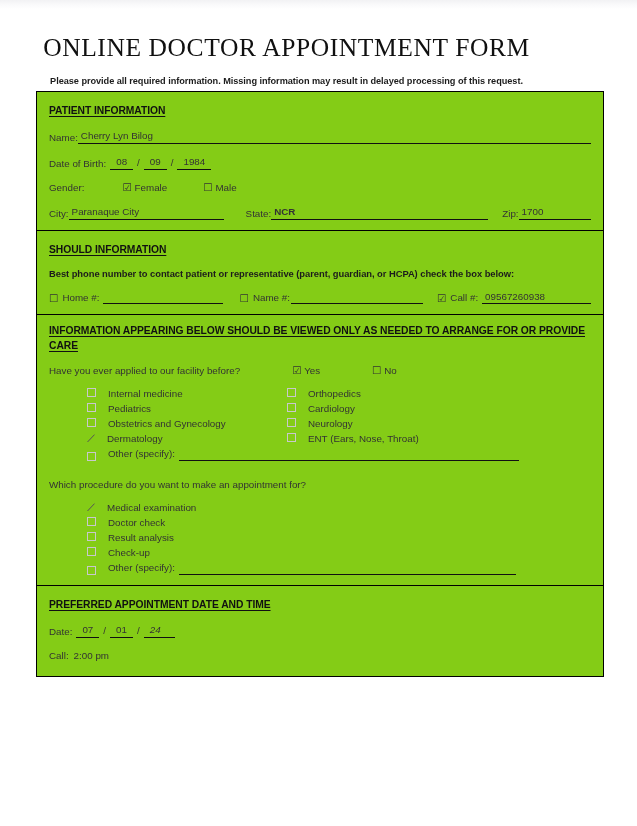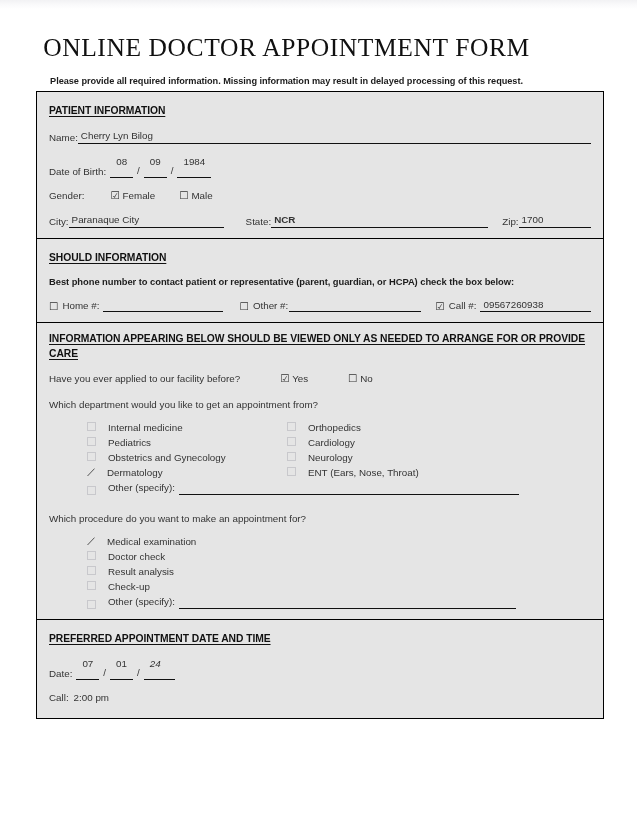--- a/index.html
+++ b/index.html
@@ -45,21 +45,21 @@
     padding: 13px 10px 0 10px;
     letter-spacing: -0.05px;
   }
   .form-box {
     position: absolute;
     left: 36px;
     top: 91px;
     width: 568px;
     border: 1.4px solid #000000;
     box-sizing: border-box;
-    background: #e5e5e5;
+    background: #84cc16;
   }
   .section {
     border-bottom: 1.4px solid #000000;
     padding: 8px 12px 10px 12px;
   }
   .section.last { border-bottom: none; }
 
   .sec-head {
     font-size: 10.3px;
     font-weight: bold;
@@ -87,34 +87,34 @@
   .fill {
     border-bottom: 1.1px solid #111;
     flex: 1;
     min-width: 10px;
     padding: 0 2px 1px 3px;
     white-space: nowrap;
   }
   .fill.fixed-name { flex: 1; }
   .dseg {
     border-bottom: 1.1px solid #111;
-    padding: 0 6px 9px 6px;
+    padding: 0 6px 1px 6px;
     text-align: center;
     white-space: nowrap;
   }
   .slash { padding: 0 4px 1px 4px; }
 
   .cb {
     font-size: 10.5px;
     display: inline-block;
     line-height: 11px;
     position: relative;
     top: -0.5px;
   }
-  .chk-wrap { white-space: nowrap; }
+  .chk-wrap { white-space: nowrap; margin-left: 12px; }
 
   .sub-q {
     font-size: 9.8px;
     color: #333;
     margin-top: 13px;
     line-height: 13px;
   }
 
   .opt-list {
     margin-top: 9px;
@@ -233,41 +233,40 @@
       <div class="row" style="margin-top:10px;">
         <span style="font-size:9.4px;font-weight:bold;color:#1c1c1c;letter-spacing:-0.05px;">Best phone number to contact patient or representative (parent, guardian, or HCPA) check the box below:</span>
       </div>
 
       <div class="row">
         <span class="cb">☐</span>
         <span class="lbl" style="padding-left:4px;">Home #:</span>
         <span class="u-home"></span>
         <span style="width:16px;flex:none;"></span>
         <span class="cb">☐</span>
-        <span class="lbl" style="padding-left:4px;">Other #:</span>
+        <span class="lbl" style="padding-left:4px;">Name #:</span>
         <span class="u-work"></span>
         <span style="width:14px;flex:none;"></span>
         <span class="cb">☑</span>
         <span class="lbl" style="padding-left:4px;">Call #:</span>
         <span class="u-call">09567260938</span>
       </div>
     </div>
 
     <div class="section">
       <div class="sec-head wrap" style="line-height:14.5px;">INFORMATION APPEARING BELOW SHOULD BE VIEWED ONLY AS NEEDED TO ARRANGE FOR OR PROVIDE CARE</div>
 
       <div class="row">
         <span class="lbl">Have you ever applied to our facility before?</span>
         <span style="width:40px;flex:none;"></span>
         <span class="chk-wrap"><span class="cb">☑</span> <span>Yes</span></span>
         <span style="width:40px;flex:none;"></span>
         <span class="chk-wrap"><span class="cb">☐</span> <span>No</span></span>
       </div>
 
-      <div class="sub-q">Which department would you like to get an appointment from?</div>
 
       <div class="opt-list">
         <div class="opt-cols">
           <div class="opt-col-a">
             <div class="opt">
               <span class="box-empty"></span>
               <span class="opt-txt">Internal medicine</span>
             </div>
             <div class="opt">
               <span class="box-empty"></span>

